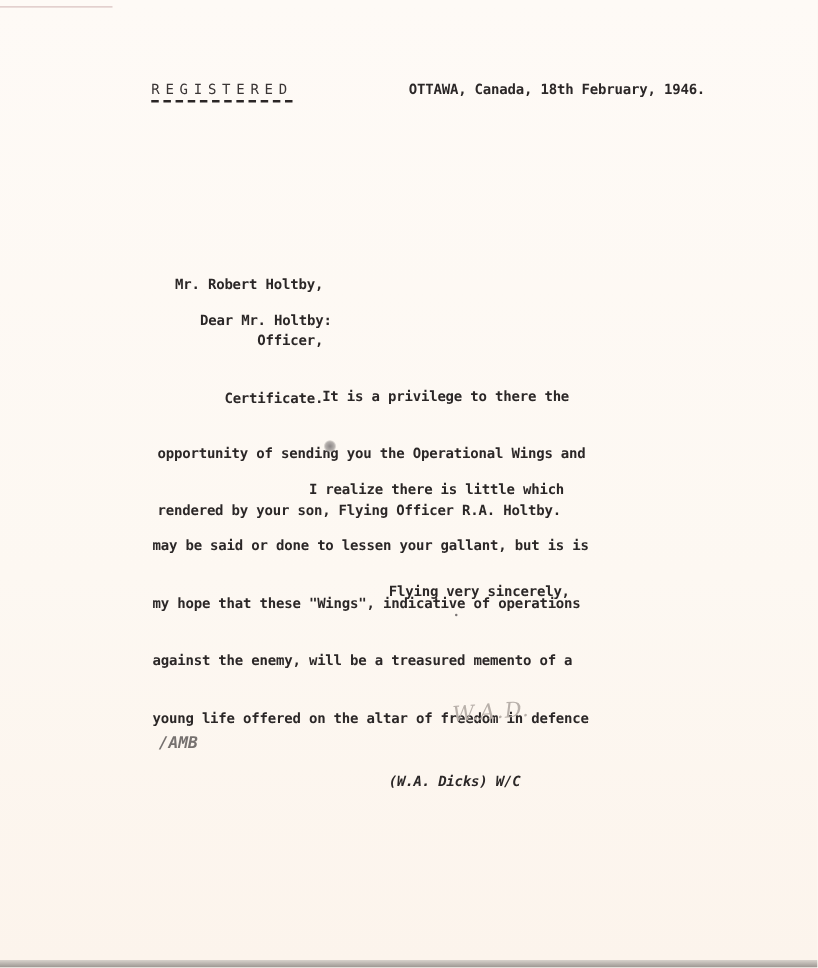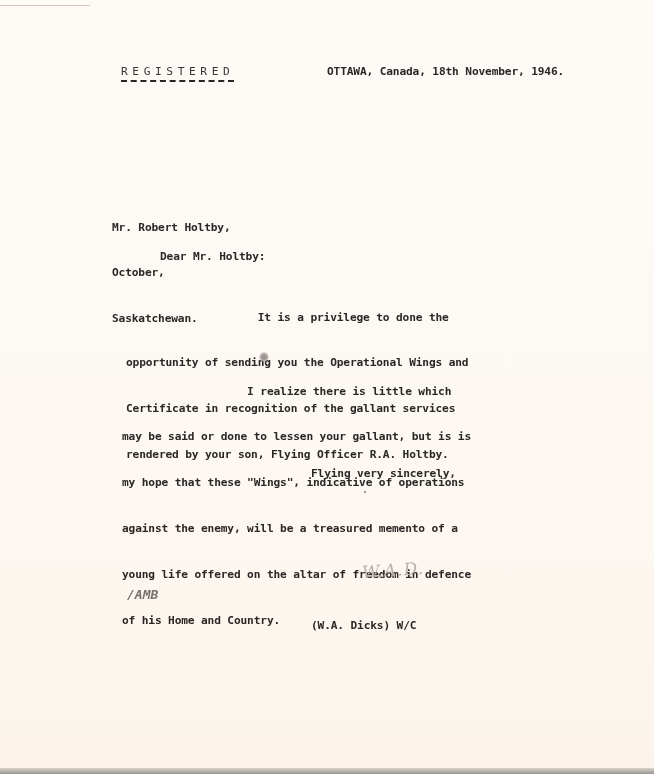--- a/index.html
+++ b/index.html
@@ -49,36 +49,36 @@
       letter-spacing: 4.6px;
       font-weight: normal;
       color: #3a3535;
       border-bottom: 2px dashed #2a2525;
       padding-bottom: 1px;
     }
     .dateline {
       left: 327px; top: 64px;
     }
     .address {
-      left: 112px; top: 189px;
+      left: 140px; top: 189px; text-align: right;
     }
     .salutation {
       left: 124px; top: 249px; padding-left: 36px;
     }
     .para1 {
       left: 126px; top: 279px;
     }
     .para2 {
       left: 122px; top: 353px;
     }
     .closing {
       left: 311px; top: 466px;
     }
     .sig-block {
-      left: 311px; top: 587px;
+      left: 311px; top: 587px; font-style: italic;
     }
     .signature {
       position: absolute;
       left: 362px; top: 560px;
       font-family: "DejaVu Serif", serif;
       font-style: italic;
       font-size: 17px;
       color: #b8b0aa;
       transform: rotate(-4deg);
       letter-spacing: 1px;
@@ -108,46 +108,44 @@
     .line { display: block; }
   </style>
 </head>
 <body>
 
 <div class="paper"></div>
 <div class="top-edge"></div>
 <div class="bottom-edge"></div>
 
 <div class="typed registered">REGISTERED</div>
-<div class="typed dateline">OTTAWA, Canada, 18th November, 1946.</div>
+<div class="typed dateline">OTTAWA, Canada, 18th February, 1946.</div>
 
 <div class="typed address">
   <span class="line">Mr. Robert Holtby,</span>
-  <span class="line">October,</span>
-  <span class="line">Saskatchewan.</span>
+  <span class="line">Officer,</span>
+  <span class="line">Certificate.</span>
 </div>
 
 <div class="typed salutation">Dear Mr. Holtby:</div>
 
 <div class="typed para1">
-  <span class="line">                    It is a privilege to done the</span>
+  <span class="line">                    It is a privilege to there the</span>
   <span class="line">opportunity of sending you the Operational Wings and</span>
-  <span class="line">Certificate in recognition of the gallant services</span>
   <span class="line">rendered by your son, Flying Officer R.A. Holtby.</span>
 </div>
 
 <div class="smudge"></div>
 
 <div class="typed para2">
   <span class="line">                   I realize there is little which</span>
   <span class="line">may be said or done to lessen your gallant, but is is</span>
   <span class="line">my hope that these "Wings", indicative of operations</span>
   <span class="line">against the enemy, will be a treasured memento of a</span>
   <span class="line">young life offered on the altar of freedom in defence</span>
-  <span class="line">of his Home and Country.</span>
 </div>
 
 <div class="typed closing">Flying very sincerely,</div>
 <div class="dot" style="left:364px; top:491px;"></div>
 
 <div class="signature">W.A.D.</div>
 
 <div class="typed sig-block">
   <span class="line">(W.A. Dicks) W/C</span>
 </div>

